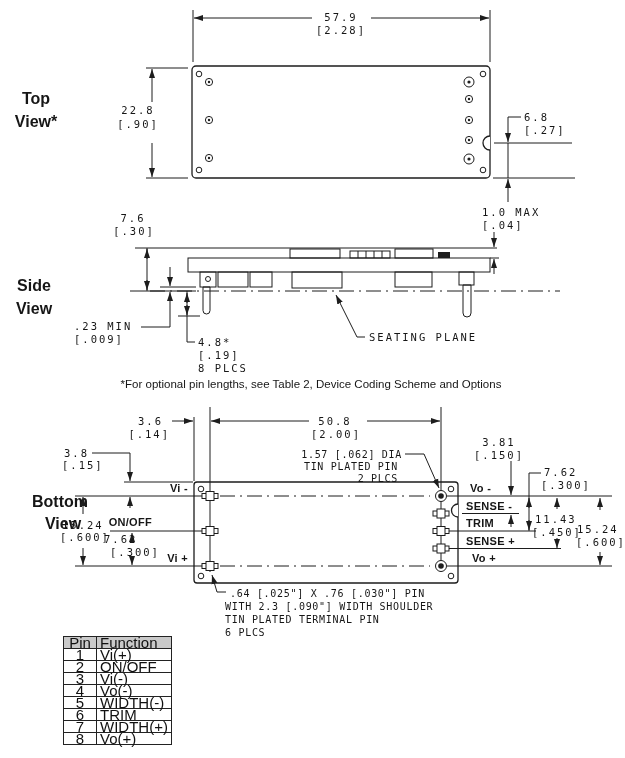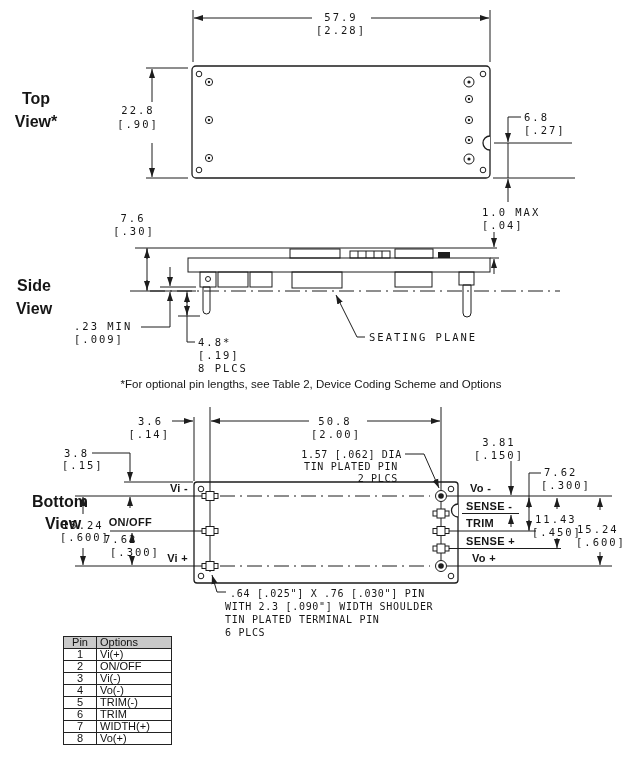--- a/index.html
+++ b/index.html
@@ -18,21 +18,21 @@
   text { fill:#161616; }
   .dim  { font-family:"DejaVu Sans Mono", monospace; font-size:10.5px; letter-spacing:2px; }
   .note { font-family:"DejaVu Sans Mono", monospace; font-size:10px; letter-spacing:0.7px; }
   .pinlab  { font-family:"Liberation Sans", sans-serif; font-size:11px; font-weight:bold; letter-spacing:0.3px; }
   .viewlab { font-family:"Liberation Sans", sans-serif; font-size:16px; font-weight:bold; }
   .foot { font-family:"Liberation Sans", sans-serif; font-size:11.5px; }
   .mid { text-anchor:middle; } .end { text-anchor:end; }
   
   .pin-table {
     position:absolute; left:63px; top:636px;
-    border-collapse:collapse; font-size:11px; color:#111;
+    border-collapse:collapse; font-size:15px; color:#111;
   }
   .pin-table td, .pin-table th {
     border:1px solid #222; padding:0 3px; height:11px; line-height:11px;
     font-weight:normal; text-align:left; white-space:nowrap;
   }
   .pin-table th { background:#c9c9c9; }
   .pin-table td.num, .pin-table th.num { width:26px; text-align:center; }
   .pin-table td.fn, .pin-table th.fn { width:68px; }
 </style>
 </head>
@@ -324,21 +324,21 @@
       <text class="note" x="225" y="623">TIN PLATED TERMINAL PIN</text>
       <text class="note" x="225" y="636">6 PLCS</text>
     </g>
   </g>
 </svg>
 
 <table class="pin-table">
   <thead>
     <tr>
       <th class="num">Pin</th>
-      <th class="fn">Options</th>
+      <th class="fn">Function</th>
     </tr>
   </thead>
   <tbody>
     <tr>
         <td class="num">1</td>
         <td class="fn">Vi(+)</td>
       </tr>
     <tr>
         <td class="num">2</td>
         <td class="fn">ON/OFF</td>
@@ -346,21 +346,21 @@
     <tr>
         <td class="num">3</td>
         <td class="fn">Vi(-)</td>
       </tr>
     <tr>
         <td class="num">4</td>
         <td class="fn">Vo(-)</td>
       </tr>
     <tr>
         <td class="num">5</td>
-        <td class="fn">TRIM(-)</td>
+        <td class="fn">WIDTH(-)</td>
       </tr>
     <tr>
         <td class="num">6</td>
         <td class="fn">TRIM</td>
       </tr>
     <tr>
         <td class="num">7</td>
         <td class="fn">WIDTH(+)</td>
       </tr>
     <tr>

